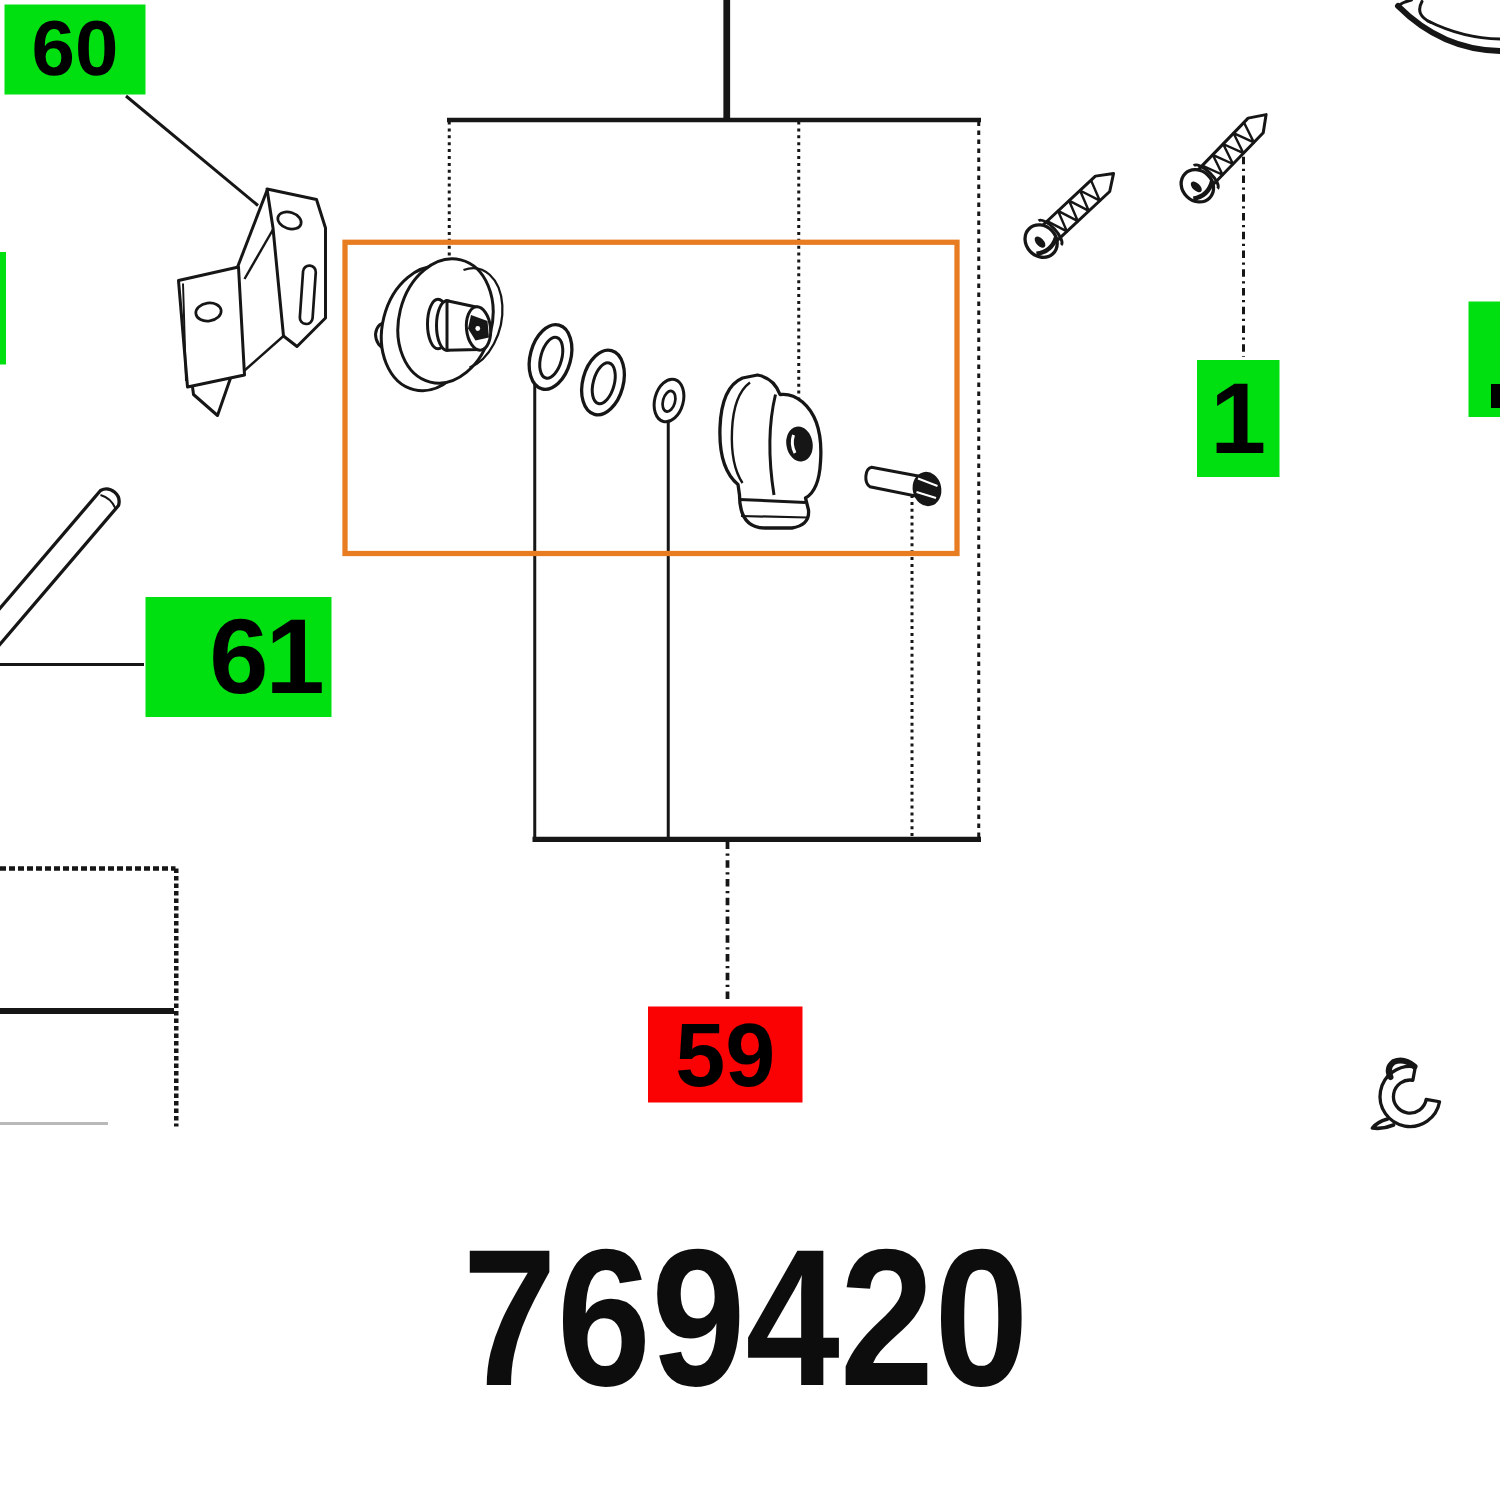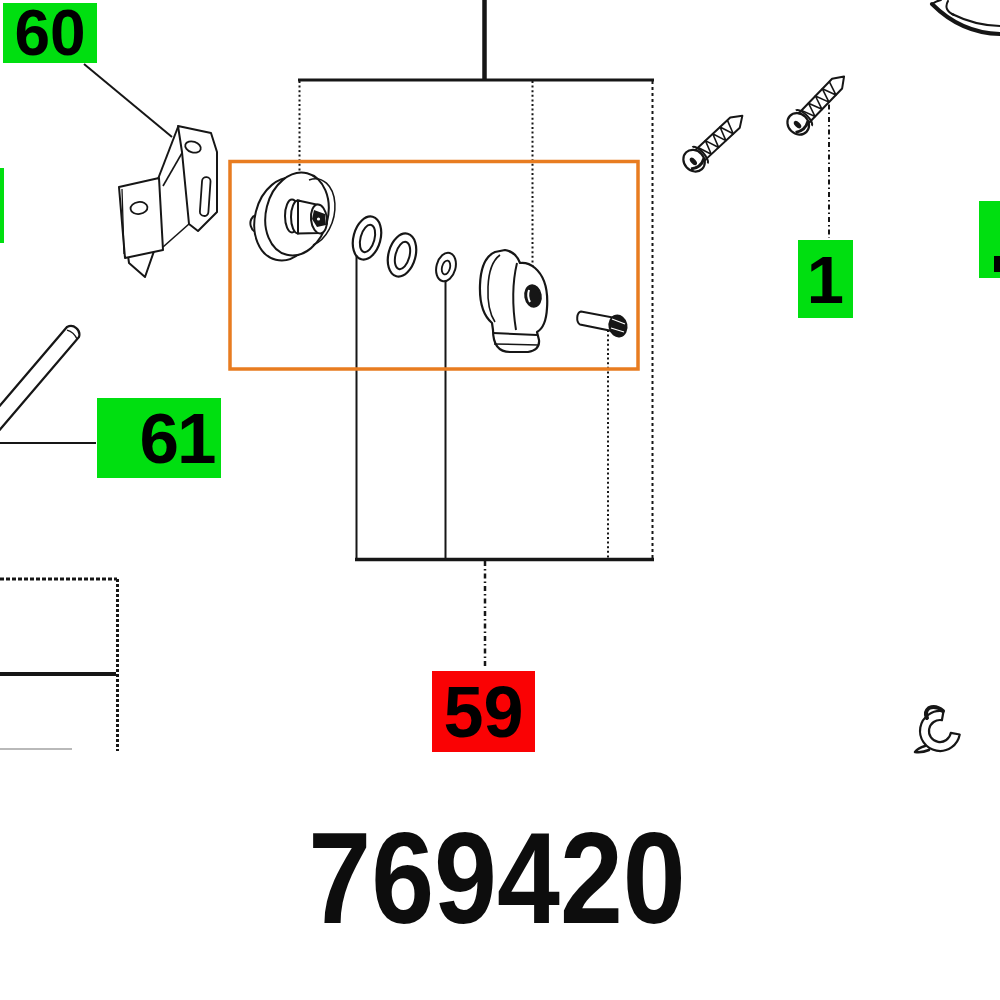--- a/index.html
+++ b/index.html
@@ -13,24 +13,24 @@
   #lineart{position:absolute;left:0;top:0;}
   .callout{
     position:absolute;
     display:flex;align-items:center;justify-content:center;
     font-family:"Liberation Sans", sans-serif;
     font-weight:bold;color:#000;
     user-select:none;cursor:pointer;
   }
   .callout.green{background:#00df10;}
   .callout.red{background:#fa0204;}
-  .c60{left:3px;top:3px;width:94px;height:60px;font-size:64px;}
+  .c60{left:3px;top:3px;width:94px;height:60px;font-size:52px;}
   .c1{left:798px;top:240px;width:55px;height:78px;font-size:67px;}
   .c61{left:97px;top:398px;width:88px;height:80px;font-size:71px;letter-spacing:-2px;padding-left:36px;}
-  .c59{left:432px;top:671px;width:103px;height:81px;font-size:72px;}
+  .c59{left:432px;top:671px;width:103px;height:64px;font-size:60px;}
   .cpartL{left:-57px;top:168px;width:61px;height:75px;}
   .cpartR{left:979px;top:201px;width:85px;height:77px;}
   .digit-fragment{
     position:absolute;left:15px;top:55px;width:7px;height:16px;background:#000;
   }
   .part-number{
     position:absolute;left:-3px;top:813px;width:1000px;
     text-align:center;
     font-family:"Liberation Sans", sans-serif;
     font-weight:bold;font-size:130px;line-height:130px;color:#0d0d0d;

